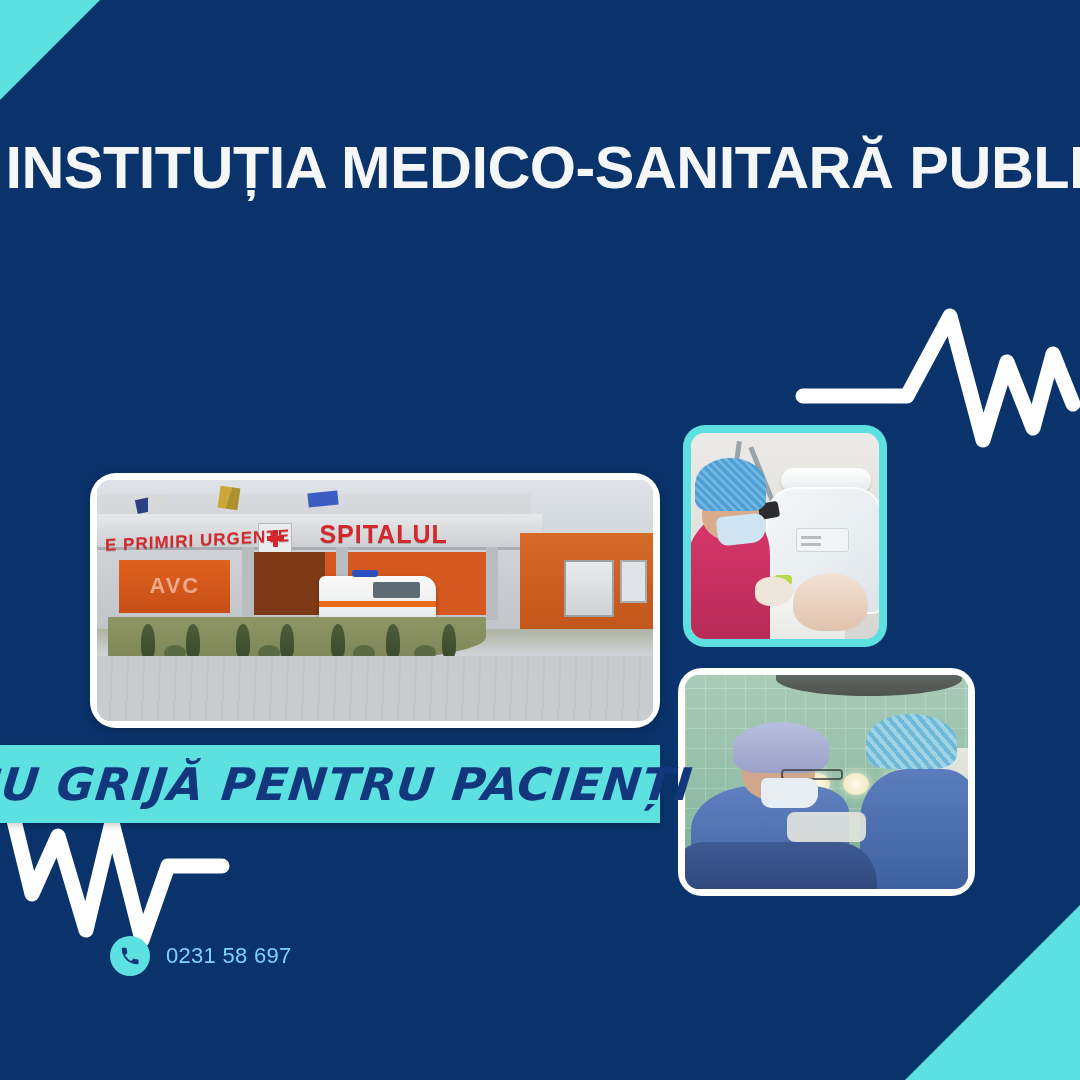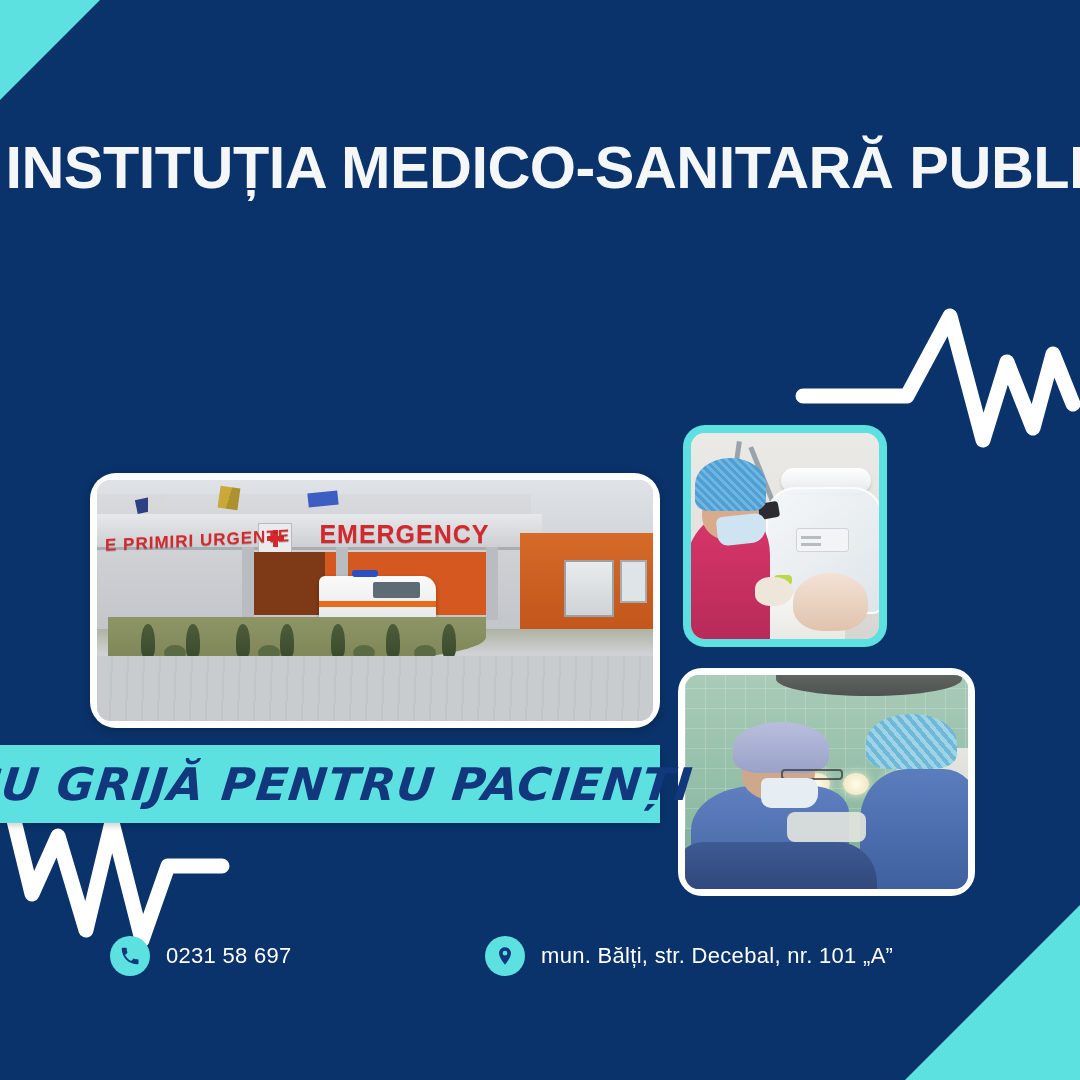--- a/index.html
+++ b/index.html
@@ -135,21 +135,21 @@
     letter-spacing:1px;white-space:nowrap;
     transform:skewX(-6deg) scaleX(1.02);
     font-family:"DejaVu Sans", sans-serif;
   }
 
   
   .contact{position:absolute;display:flex;align-items:center;gap:16px;}
   .contact-phone{left:110px;top:936px;}
   .contact-addr{left:485px;top:936px;}
   .cicon{width:40px;height:40px;border-radius:50%;background:#5ce0e0;display:flex;align-items:center;justify-content:center;flex:0 0 auto;}
-  .ctext{color:#ffffff;font-size:22px;letter-spacing:.3px;white-space:nowrap;}
+  .ctext{color:#7dd3fc;font-size:22px;letter-spacing:.3px;white-space:nowrap;}
 </style>
 </head>
 <body>
 
 <div id="poster">
 
   <div class="corner-tl"></div>
   <div class="corner-br"></div>
 
   <svg class="ekg ekg-right" width="285" height="150" viewBox="0 0 285 150">
@@ -167,27 +167,30 @@
   <div class="frame photo-main">
     <div class="inner">
       <div class="scene-er">
         <div class="er-sky"></div>
         <div class="er-building"></div>
         <div class="er-canopy"></div>
         <div class="flag" style="left:7%;top:7%;background:linear-gradient(100deg,#1b2f7a 40%,#d8d8d8 40%);transform:rotate(-12deg);"></div>
         <div class="flag" style="left:22%;top:3%;background:linear-gradient(100deg,#c9a227 50%,#a8891c 50%);transform:rotate(8deg);height:22px;width:20px;"></div>
         <div class="flag" style="left:38%;top:5%;background:#2b4fbf;transform:rotate(-6deg);"></div>
         <div class="er-cross"></div>
-        <div class="er-sign-red er-sign-em">EMERGENCY</div>
+        <div class="er-sign-red er-sign-em">SPITALUL</div>
         <div class="er-sign-red er-sign-pu">E PRIMIRI URGENTE</div>
         <div class="er-bay"></div>
         <div class="er-bay-dark"></div>
         <div class="er-pillar" style="left:26%;"></div>
         <div class="er-pillar" style="left:43%;"></div>
         <div class="er-pillar" style="left:70%;"></div>
+        <div class="er-avc">
+            <span>AVC</span>
+          </div>
         <div class="er-right"></div>
         <div class="er-door"></div>
         <div class="er-win"></div>
         <div class="er-amb">
           <div class="er-amb-light"></div>
           <div class="er-amb-win"></div>
           <div class="er-amb-stripe"></div>
         </div>
         <div class="er-lawn"></div>
         <div class="tree" style="left:8%;"></div>
@@ -258,22 +261,14 @@
 
   <div class="contact contact-phone">
     <div class="cicon">
       <svg width="22" height="22" viewBox="0 0 24 24" aria-hidden="true">
         <path d="M6.6 10.8c1.4 2.8 3.8 5.2 6.6 6.6l2.2-2.2c.3-.3.7-.4 1.1-.3 1.2.4 2.5.6 3.8.6.6 0 1 .4 1 1V20c0 .6-.4 1-1 1C10.6 21 3 13.4 3 4c0-.6.4-1 1-1h3.5c.6 0 1 .4 1 1 0 1.3.2 2.6.6 3.8.1.4 0 .8-.3 1.1l-2.2 2z" fill="#12377d"></path>
       </svg>
     </div>
     <div class="ctext">0231 58 697</div>
   </div>
 
-  <div class="contact contact-addr">
-    <div class="cicon">
-      <svg width="22" height="22" viewBox="0 0 24 24" aria-hidden="true">
-        <path d="M12 2.5c-3.6 0-6.5 2.9-6.5 6.5 0 4.9 6.5 12.5 6.5 12.5s6.5-7.6 6.5-12.5c0-3.6-2.9-6.5-6.5-6.5zm0 9a2.6 2.6 0 1 1 0-5.2 2.6 2.6 0 0 1 0 5.2z" fill="#12377d"></path>
-      </svg>
-    </div>
-    <div class="ctext">mun. Bălți, str. Decebal, nr. 101 „A”</div>
-  </div>
 
 </div>
 
 </body></html>

